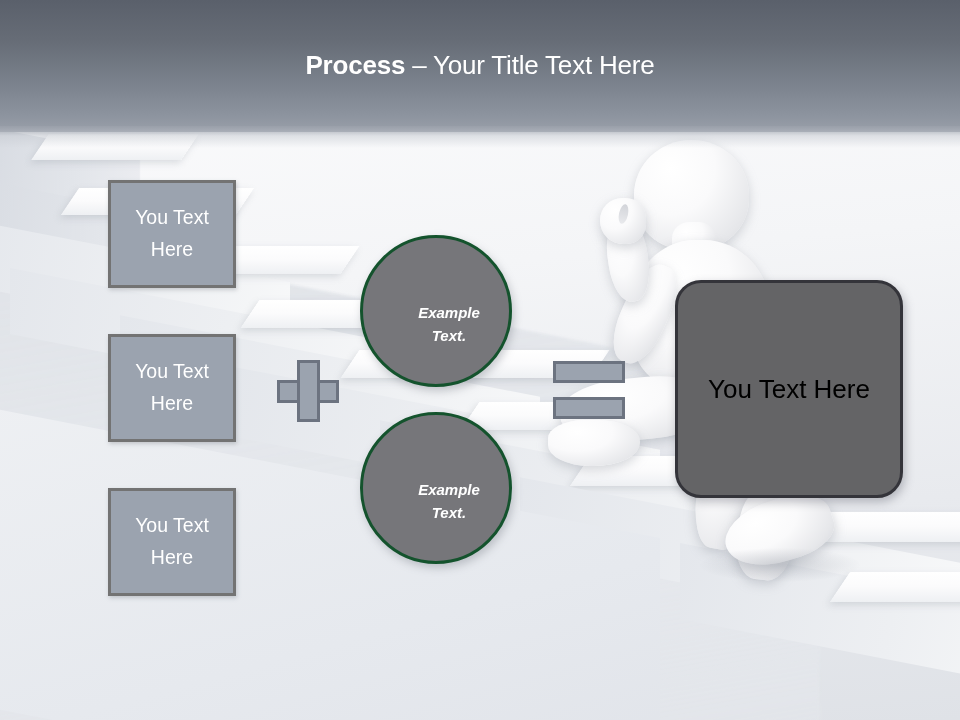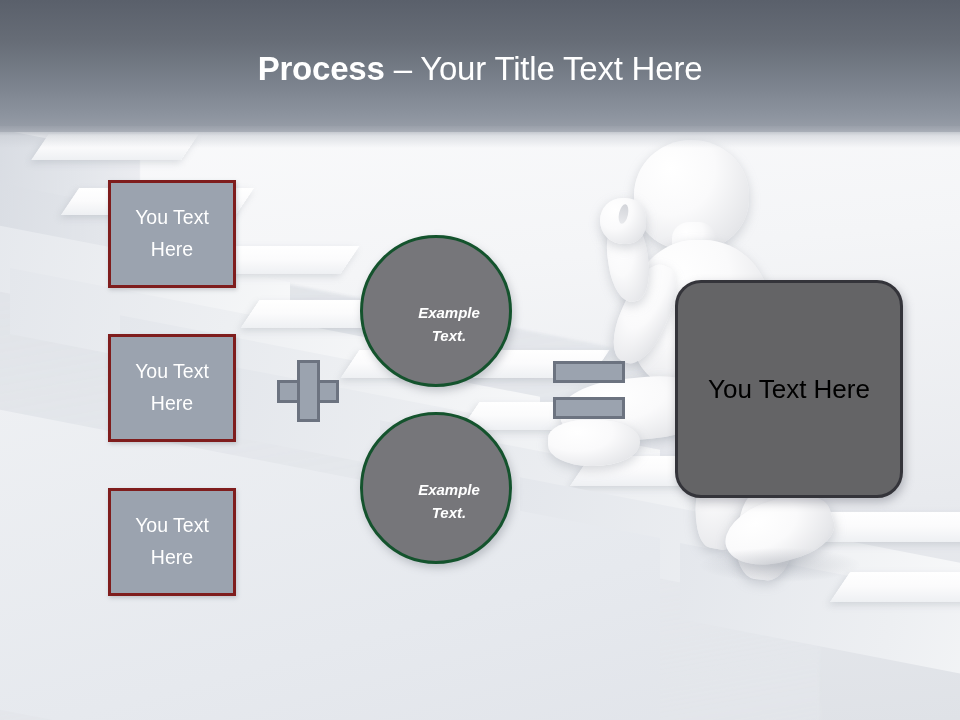--- a/index.html
+++ b/index.html
@@ -78,33 +78,33 @@
     left: 0; top: 126px;
     width: 960px; height: 22px;
     background: linear-gradient(180deg, rgba(154,160,170,0.95) 0%, rgba(200,204,211,0.55) 45%, rgba(244,245,247,0) 100%);
   }
   .title-text {
     position: absolute;
     left: 0; top: 50px;
     width: 960px;
     text-align: center;
     color: #ffffff;
-    font-size: 33px;
+    font-size: 26px;
     letter-spacing: -0.2px;
     white-space: nowrap;
   }
   .title-text .strong { font-weight: bold; }
   .title-text .light  { font-weight: normal; }
 
   
   .inbox {
     position: absolute;
     width: 128px; height: 108px;
     background: #9ba3af;
-    border: 3px solid #7f1d1d;
+    border: 3px solid #737373;
     box-sizing: border-box;
     display: flex;
     align-items: center;
     justify-content: center;
     color: #ffffff;
     font-size: 19.5px;
     line-height: 1.62;
     text-align: center;
     box-shadow: 1px 2px 4px rgba(120,126,136,0.35);
   }

